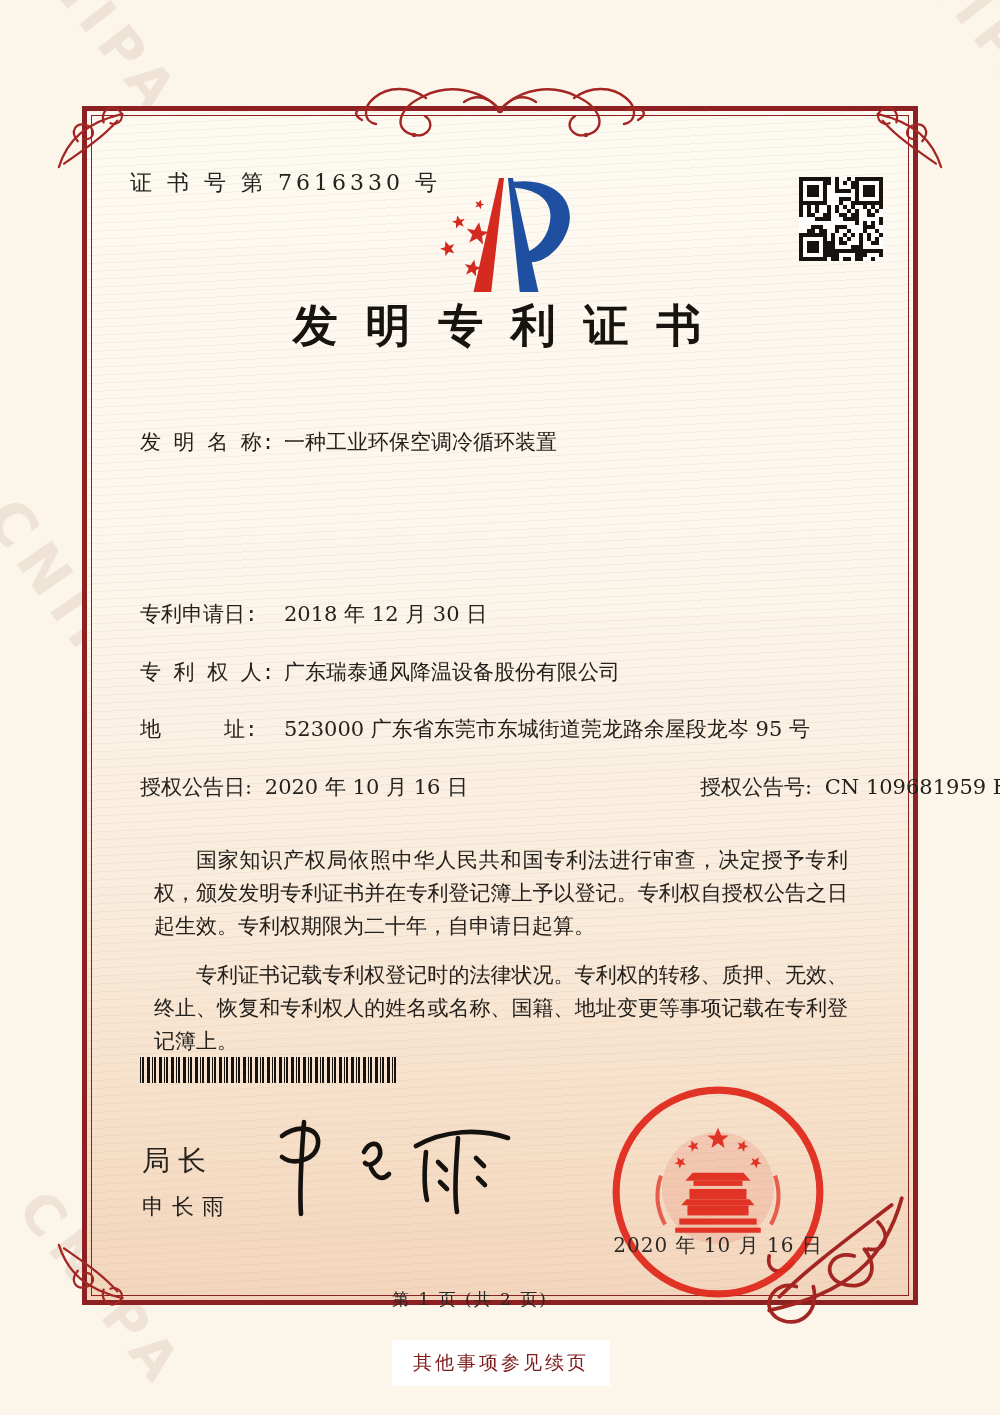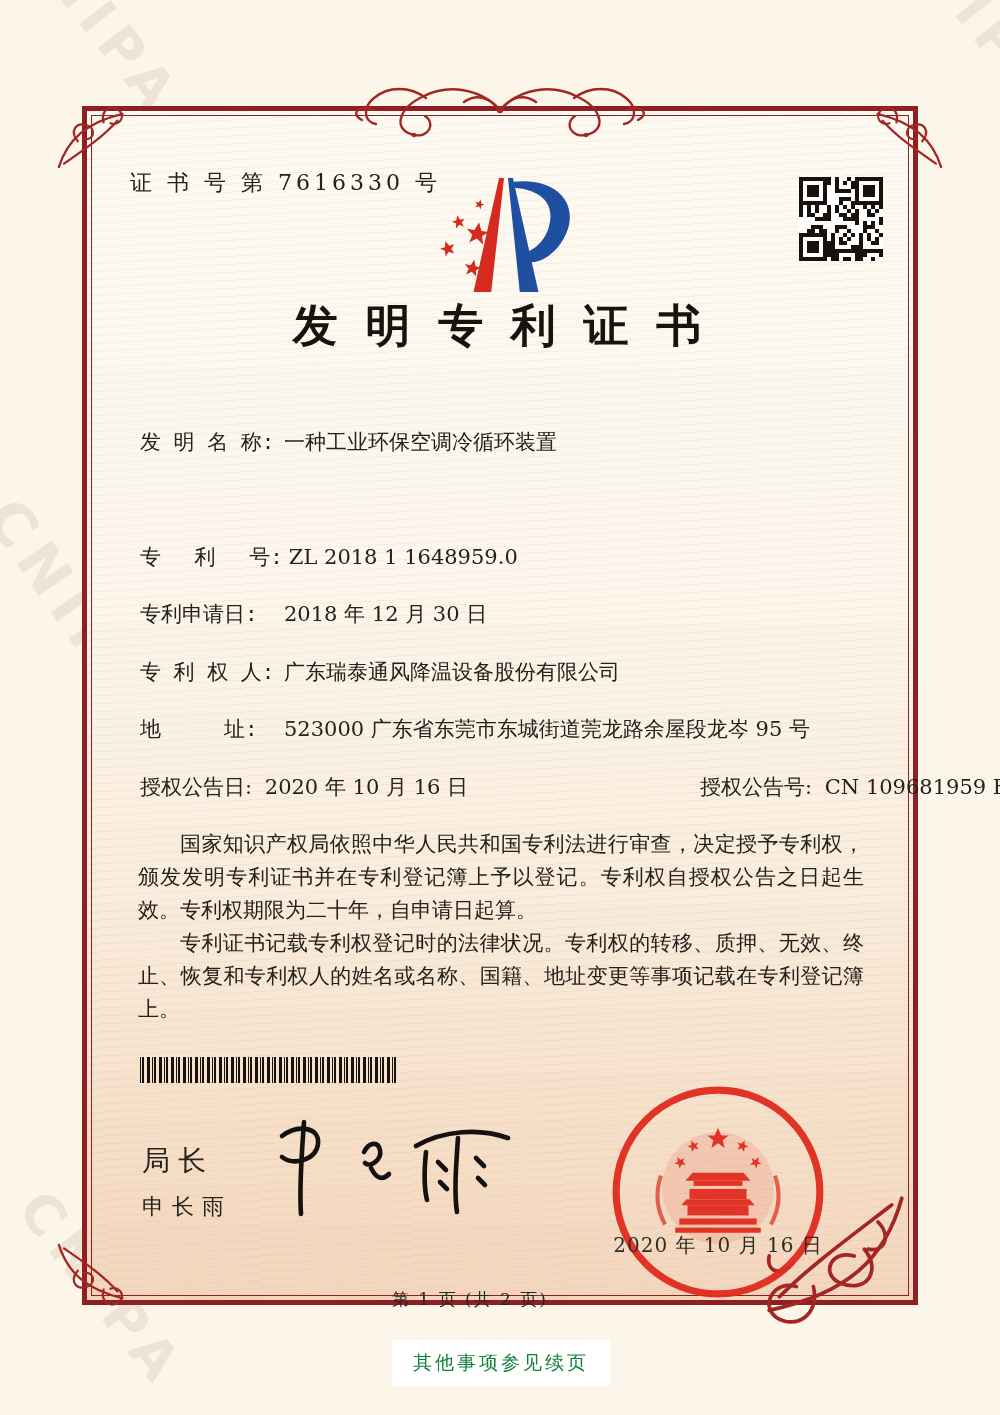--- a/index.html
+++ b/index.html
@@ -60,40 +60,40 @@
     position:absolute;left:140px;width:740px;font-size:21px;color:#24201c;white-space:nowrap;
   }
   .field-label{display:inline-block;min-width:138px;font-family:Liberation Mono, monospace;}
   .field-value{margin-left:6px;}
   .grant-no{position:absolute;left:560px;top:0;}
   
   .body-text{
     position:absolute;left:138px;top:828px;width:726px;
     font-size:21px;line-height:33px;text-align:justify;color:#24201c;
   }
-  .body-text p{margin:0;text-indent:2em;}
+  .body-text p{margin:16px;text-indent:2em;}
   
   .barcode{position:absolute;left:140px;top:1057px;width:262px;height:26px;overflow:hidden;}
   .signer-title{position:absolute;left:142px;top:1142px;font-size:28px;letter-spacing:8px;}
   .signer-name{position:absolute;left:142px;top:1192px;font-size:22px;letter-spacing:8px;}
   .signature{position:absolute;left:268px;top:1110px;width:270px;height:115px;}
   .seal{position:absolute;left:608px;top:1082px;width:220px;height:220px;opacity:.95;}
   .seal-date{
     position:absolute;left:608px;top:1232px;width:220px;text-align:center;
     font-size:20px;letter-spacing:1px;color:#2e2a26;white-space:nowrap;
   }
   .page-label{
     position:absolute;left:0;top:1288px;width:940px;text-align:center;
     font-size:17px;letter-spacing:2px;color:#2a2622;
   }
   .note-box{
     position:absolute;left:392px;top:1340px;width:218px;height:46px;
     background:#ffffff;display:flex;align-items:center;justify-content:center;
   }
-  .note-text{font-size:19px;letter-spacing:3px;color:#15803d;}
+  .note-text{font-size:19px;letter-spacing:3px;color:#7f1d1d;}
 </style>
 </head>
 <body>
 
 <div class="page">
 
   <div class="wm wm-a">CNIPA</div>
   <div class="wm wm-b">CNIPA</div>
   <div class="wm wm-c">CNIPA</div>
   <div class="wm wm-d">CNIPA</div>
@@ -404,23 +404,20 @@
           <rect x="60" y="80" width="4" height="4"></rect>
           <rect x="72" y="80" width="4" height="4"></rect>
         </g>
       </svg></div>
 
   <div class="doc-title">发 明 专 利 证 书</div>
 
   <div class="field-row" style="top:428px">
     <span class="field-label">发 明 名 称:</span><span class="field-value">一种工业环保空调冷循环装置</span>
   </div>
-  <div class="field-row" style="top:543px">
-    <span class="field-label">专　 利　 号:</span><span class="field-value">ZL 2018 1 1648959.0</span>
-  </div>
   <div class="field-row" style="top:600px">
     <span class="field-label">专利申请日:</span><span class="field-value">2018 年 12 月 30 日</span>
   </div>
   <div class="field-row" style="top:658px">
     <span class="field-label">专 利 权 人:</span><span class="field-value">广东瑞泰通风降温设备股份有限公司</span>
   </div>
   <div class="field-row" style="top:715px">
     <span class="field-label">地　　　址:</span><span class="field-value">523000 广东省东莞市东城街道莞龙路余屋段龙岑 95 号</span>
   </div>
   <div class="field-row" style="top:773px">

